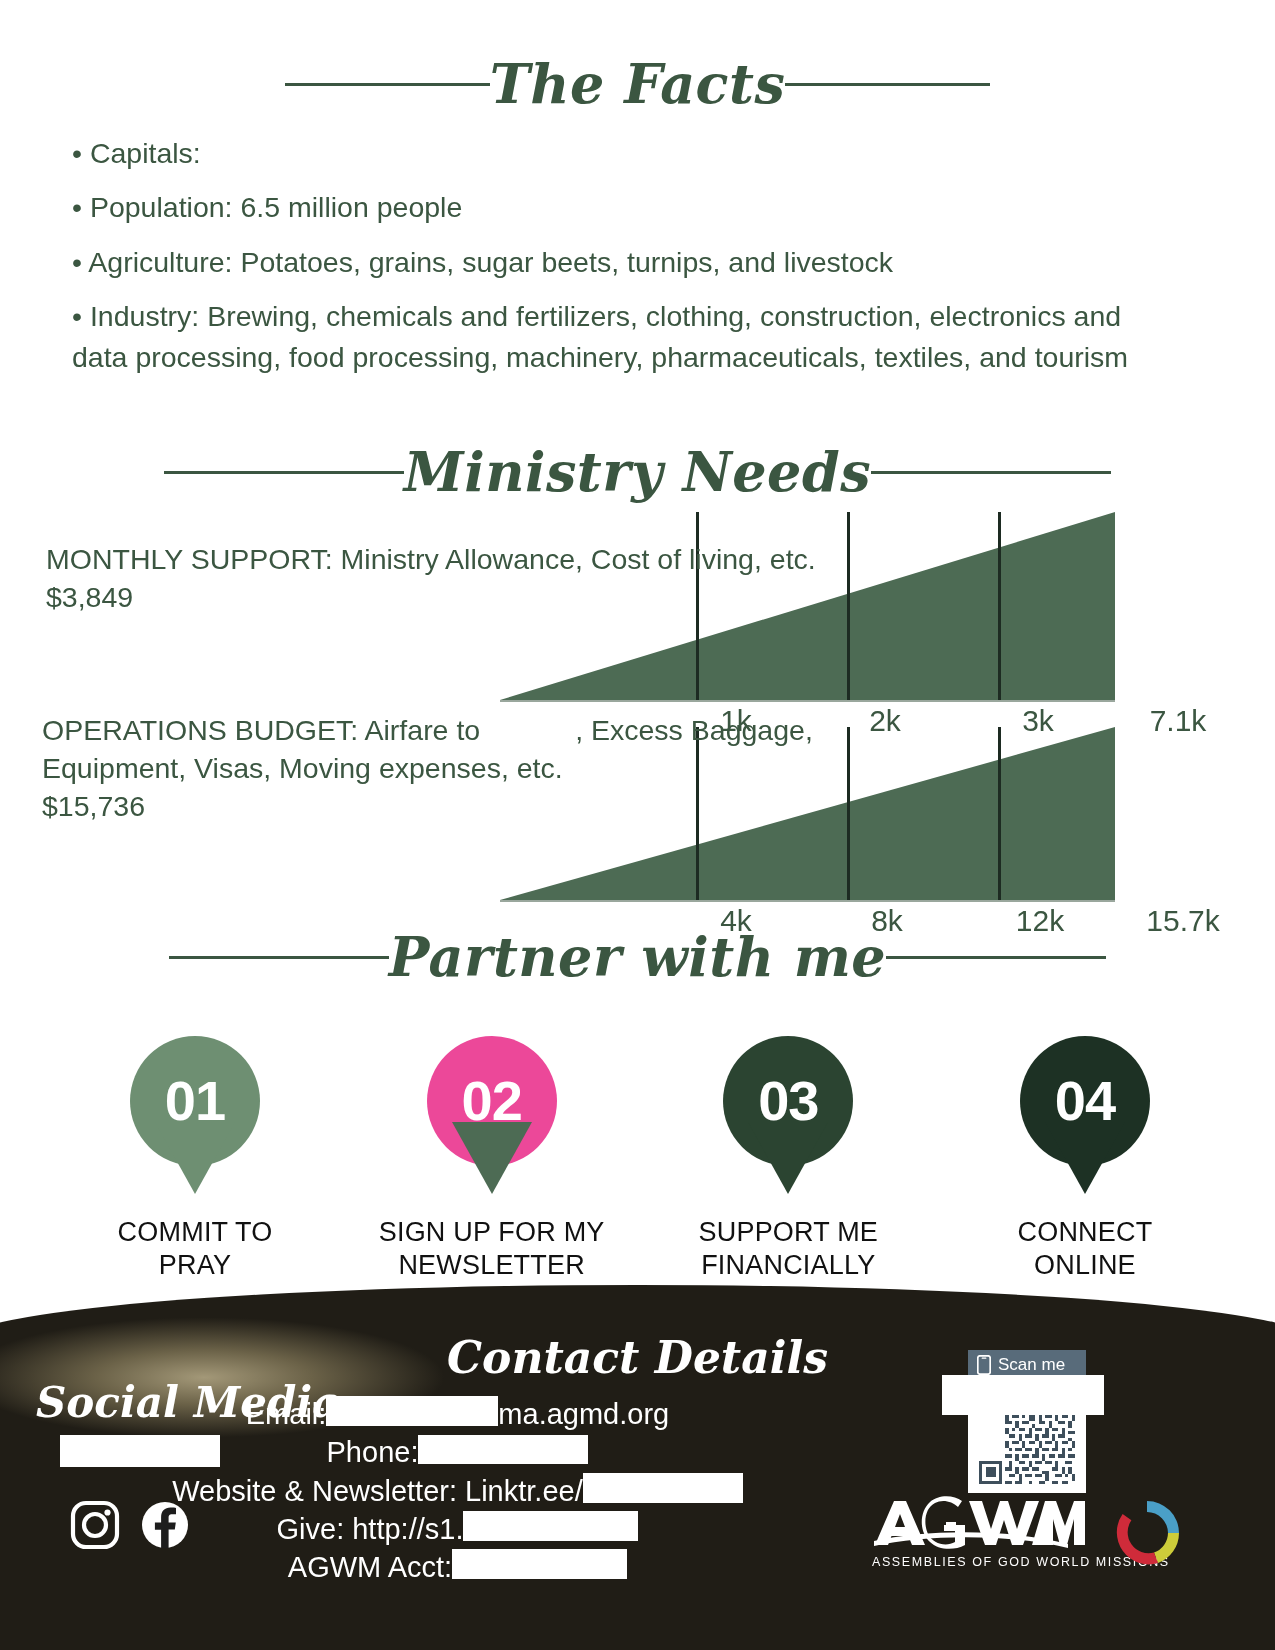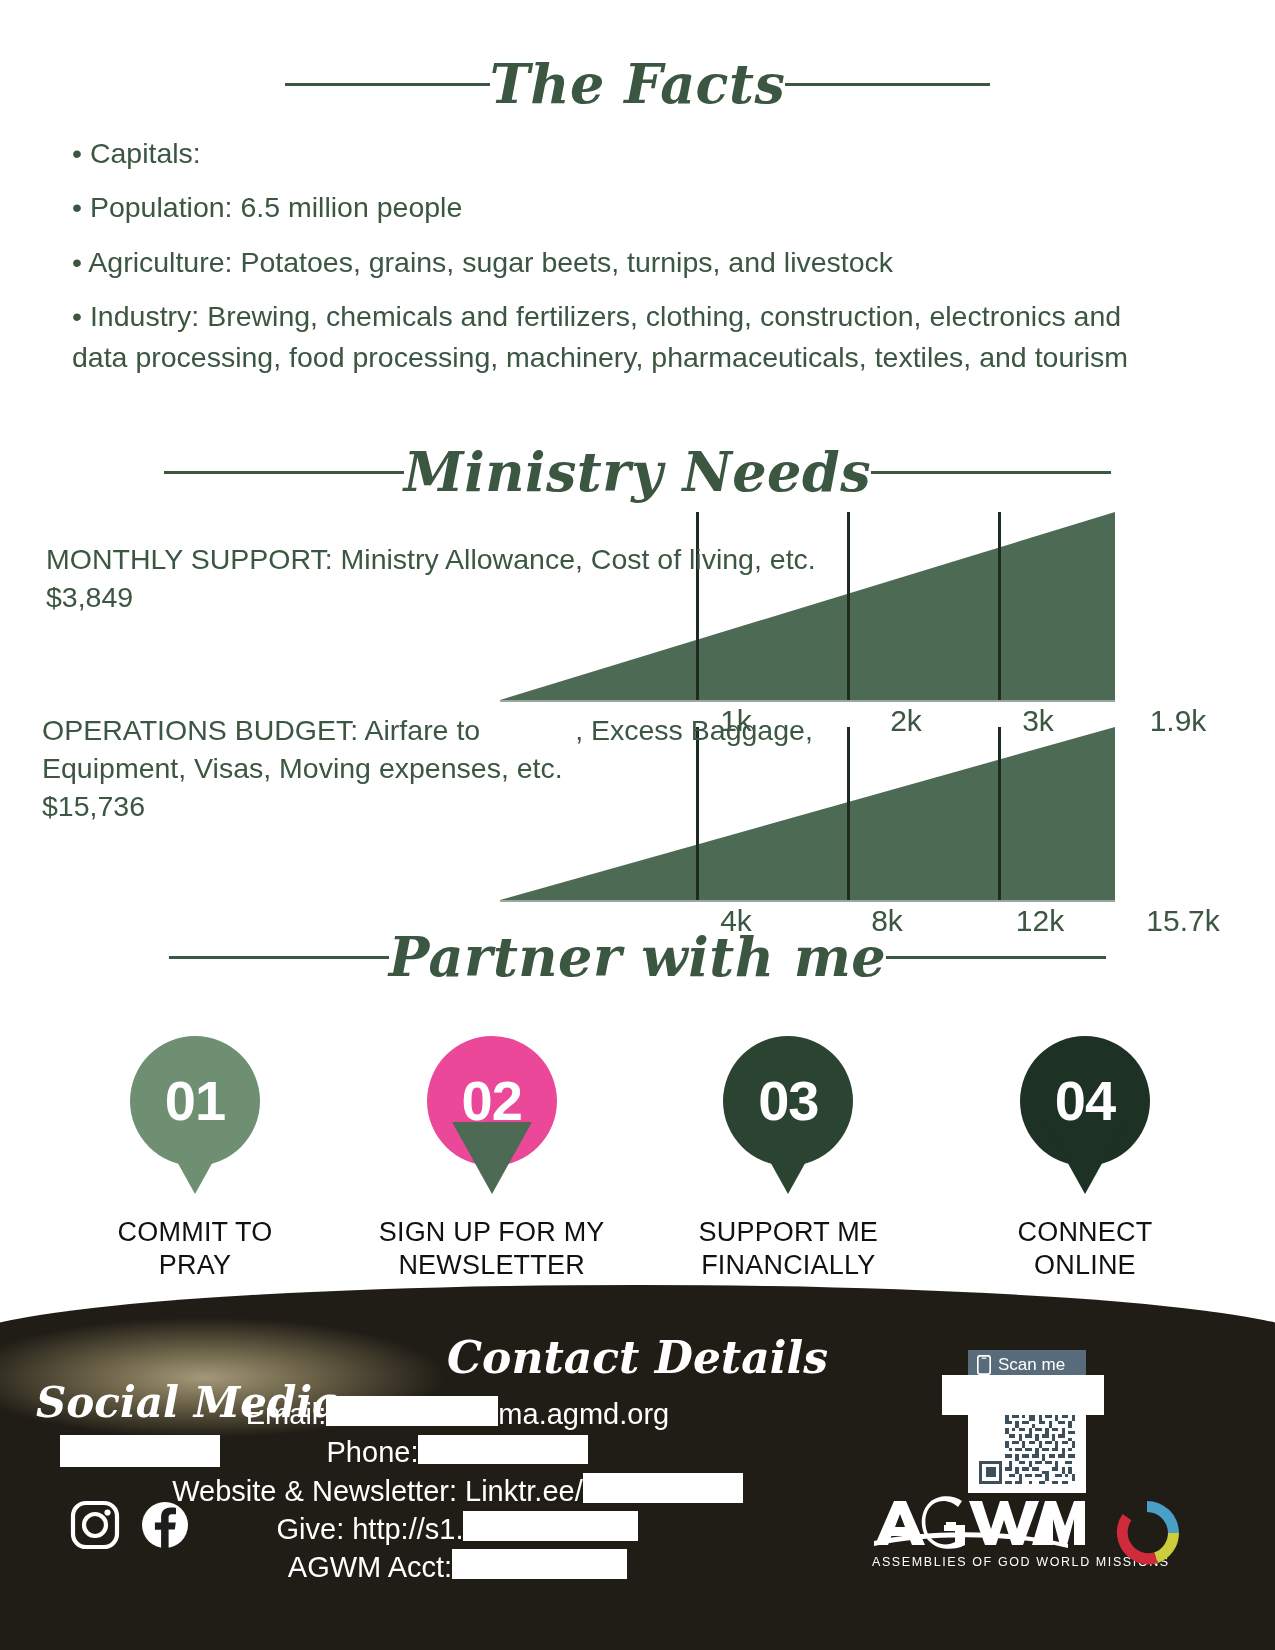--- a/index.html
+++ b/index.html
@@ -199,23 +199,23 @@
       <svg class="tri" viewBox="0 0 615 188" preserveAspectRatio="none">
         <polygon points="0,188 615,0 615,188" fill="#4d6b54"></polygon>
       </svg>
       <div class="tick-line" style="left:196px;"></div>
       <div class="tick-line" style="left:347px;"></div>
       <div class="tick-line" style="left:498px;"></div>
       <div class="baseline" style="bottom:-2px;"></div>
     </div>
     <div class="tick-labels" style="top:192px;height:40px;">
       <div class="tick-lab" style="left:198px;">1k</div>
-      <div class="tick-lab" style="left:368px;">2k</div>
+      <div class="tick-lab" style="left:347px;">2k</div>
       <div class="tick-lab" style="left:500px;">3k</div>
-      <div class="tick-lab" style="left:640px;">1.9k</div>
+      <div class="tick-lab" style="left:640px;">7.1k</div>
     </div>
   </div>
 </div>
 
 <div class="need-block">
   <div class="need-text" style="left:42px;top:712px;width:840px;">
     <span>OPERATIONS BUDGET: Airfare to</span><span class="redaction" style="width:95px;"></span><span>, Excess Baggage, Equipment, Visas, Moving expenses, etc.</span><br>
     <span class="need-amount">$15,736</span>
   </div>
 

